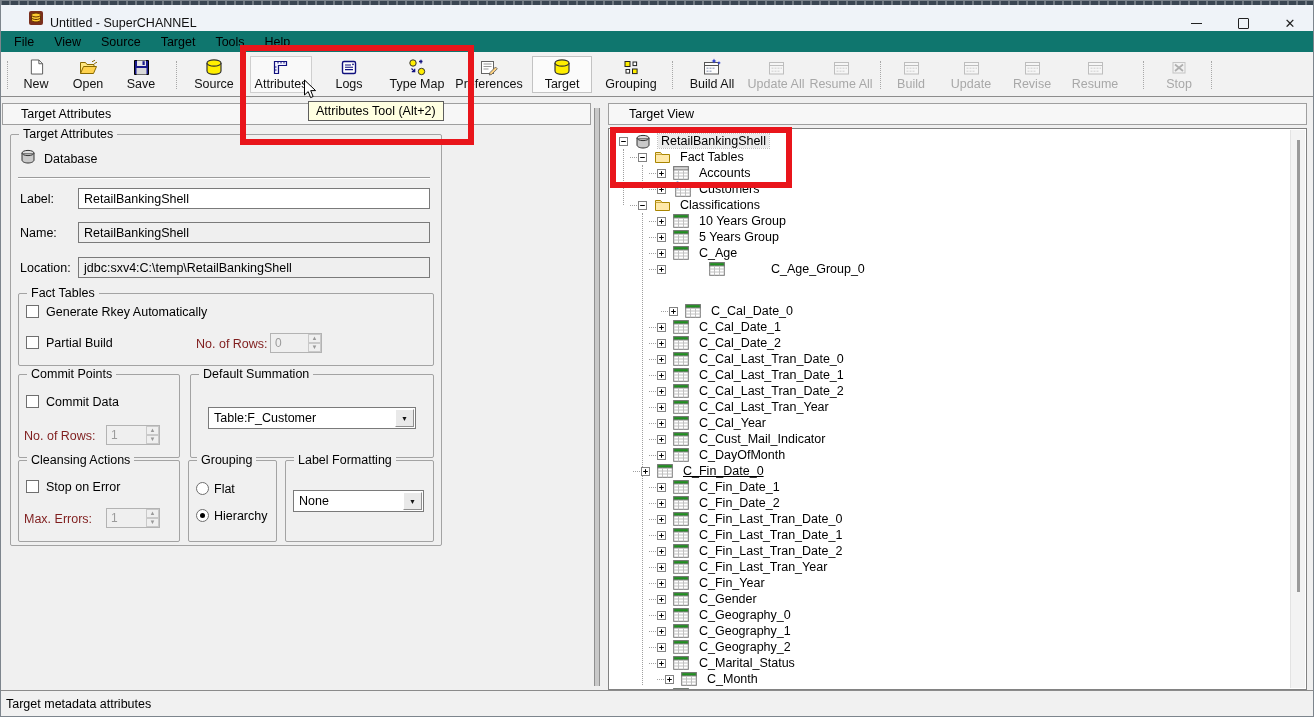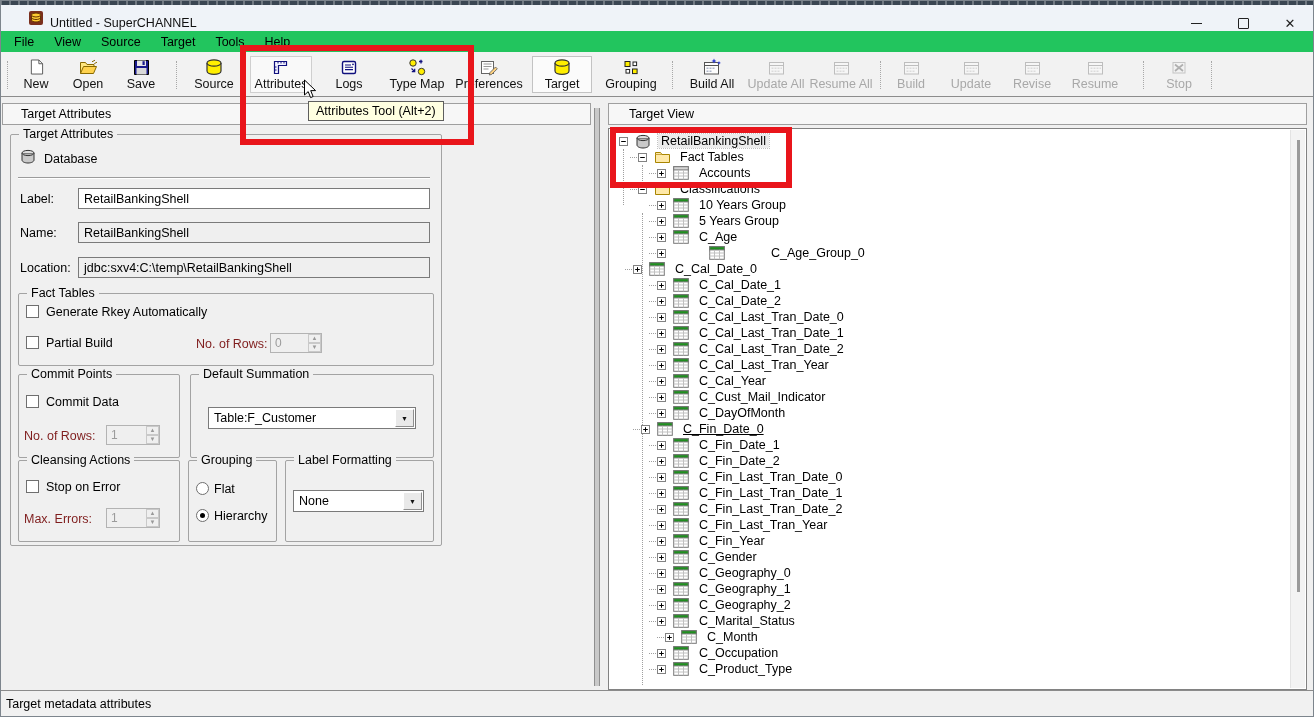--- a/index.html
+++ b/index.html
@@ -9,21 +9,21 @@
   .abs{position:absolute}
   
   #top-sliver{left:0;top:0;width:1314px;height:5px;background:#3a4652;
     background-image:repeating-linear-gradient(90deg,rgba(255,255,255,.28) 0 2px,transparent 2px 9px)}
   #titlebar{left:0;top:5px;width:1314px;height:26px;background:#eff3f8;border-bottom:1px solid #e4e8ee}
   #title-text{left:50px;top:11px;font-size:12.5px;color:#111}
   .winbtn{top:5px;width:46px;height:26px;display:flex;align-items:center;justify-content:center}
   .glyph-min{width:11px;height:0;border-top:1px solid #222}
   .glyph-max{width:9px;height:9px;border:1.2px solid #222;border-radius:1px}
   .glyph-close{font-size:13px;color:#222;line-height:1}
-  #menubar{left:0;top:31px;width:1314px;height:21px;background:#22c55e;display:flex;align-items:center;padding-left:4px;box-sizing:border-box}
+  #menubar{left:0;top:31px;width:1314px;height:21px;background:#0f766e;display:flex;align-items:center;padding-left:4px;box-sizing:border-box}
   .menu-item{font-size:12.5px;color:#000;padding:2px 10px}
   
   #toolbar{left:0;top:52px;width:1314px;height:44px;background:#f2f2f2;border-bottom:1px solid #8c8c8c}
   .tbtn{position:absolute;top:4px;height:37px;display:flex;flex-direction:column;align-items:center;justify-content:flex-start;font-size:12.5px;color:#111;border:1px solid transparent;box-sizing:border-box}
   .tbtn .ticon{height:19px;display:flex;align-items:flex-end;justify-content:center}
   .tbtn .tlabel{margin-top:1px;white-space:nowrap}
   .tbtn.hover{background:#f9f9f9;border-color:#cfcfcf}
   .tbtn.active{background:#fbfbfb;border-color:#c3c3c3}
   .tbtn.disabled{color:#a8a8a8}
   .tbtn.disabled .ticon{filter:grayscale(1);opacity:.42}
@@ -438,20 +438,37 @@
       </span>
       <span class="ticn">
         <svg width="16" height="14" viewBox="0 0 16 14">
           <rect x="0.7" y="0.7" width="14.6" height="12.6" fill="#fff" stroke="#777"></rect>
           <rect x="0.7" y="0.7" width="14.6" height="3.2" fill="#d6d6d6" stroke="#777"></rect>
           <path d="M0.7 7h14.6M0.7 10h14.6M5.5 3.9v9.4M10.5 3.9v9.4" stroke="#c0c0c0"></path>
         </svg>
       </span>
       <span class="tlab">Accounts</span>
     </div>
+    <div class="trow d2" style="padding-left: 48px;">
+      <span class="exp">
+        <svg width="9" height="9" viewBox="0 0 9 9">
+          <rect x="0.5" y="0.5" width="8" height="8" fill="#fff" stroke="#828282"></rect>
+          <path d="M2.2 4.5h4.6M4.5 2.2v4.6" stroke="#000"></path>
+        </svg>
+      </span>
+      <span class="ticn">
+        <svg width="18" height="16" viewBox="0 0 18 16">
+          <rect x="2.7" y="2.7" width="14.6" height="12.6" fill="#fff" stroke="#777"></rect>
+          <rect x="2.7" y="2.7" width="14.6" height="3.2" fill="#d6d6d6" stroke="#777"></rect>
+          <path d="M2.7 9h14.6M2.7 12h14.6M7.5 5.9v9.4M12.5 5.9v9.4" stroke="#c0c0c0"></path>
+          <path d="M4.5 0.5v7M1 4h7" stroke="#1e7fe8" stroke-width="1.8"></path>
+        </svg>
+      </span>
+      <span class="tlab">Customers</span>
+    </div>
     <div class="trow d1" style="padding-left: 29px;">
       <span class="exp">
         <svg width="9" height="9" viewBox="0 0 9 9">
           <rect x="0.5" y="0.5" width="8" height="8" fill="#fff" stroke="#828282"></rect>
           <path d="M2.2 4.5h4.6" stroke="#000"></path>
         </svg>
       </span>
       <span class="ticn">
         <svg width="17" height="14" viewBox="0 0 17 14">
           <path d="M1.5 12.5v-10h5l1.5 2h7.5v8z" fill="#ffe9a8" stroke="#a98500"></path>
@@ -517,21 +534,21 @@
       </span>
       <span class="ticn">
         <svg width="16" height="14" viewBox="0 0 16 14">
           <rect x="0.7" y="0.7" width="14.6" height="12.6" fill="#fff" stroke="#777"></rect>
           <rect x="0.7" y="0.7" width="14.6" height="3.2" fill="#1f8f1f" stroke="#777"></rect>
           <path d="M0.7 7h14.6M0.7 10h14.6M5.5 3.9v9.4M10.5 3.9v9.4" stroke="#c0c0c0"></path>
         </svg>
       </span>
       <span class="tlab">C_Age_Group_0</span>
     </div>
-    <div class="trow d2" style="padding-left: 24px;">
+    <div class="trow d2" style="padding-left: 60px; margin-top: 26px;">
       <span class="exp">
         <svg width="9" height="9" viewBox="0 0 9 9">
           <rect x="0.5" y="0.5" width="8" height="8" fill="#fff" stroke="#828282"></rect>
           <path d="M2.2 4.5h4.6M4.5 2.2v4.6" stroke="#000"></path>
         </svg>
       </span>
       <span class="ticn">
         <svg width="16" height="14" viewBox="0 0 16 14">
           <rect x="0.7" y="0.7" width="14.6" height="12.6" fill="#fff" stroke="#777"></rect>
           <rect x="0.7" y="0.7" width="14.6" height="3.2" fill="#1f8f1f" stroke="#777"></rect>

